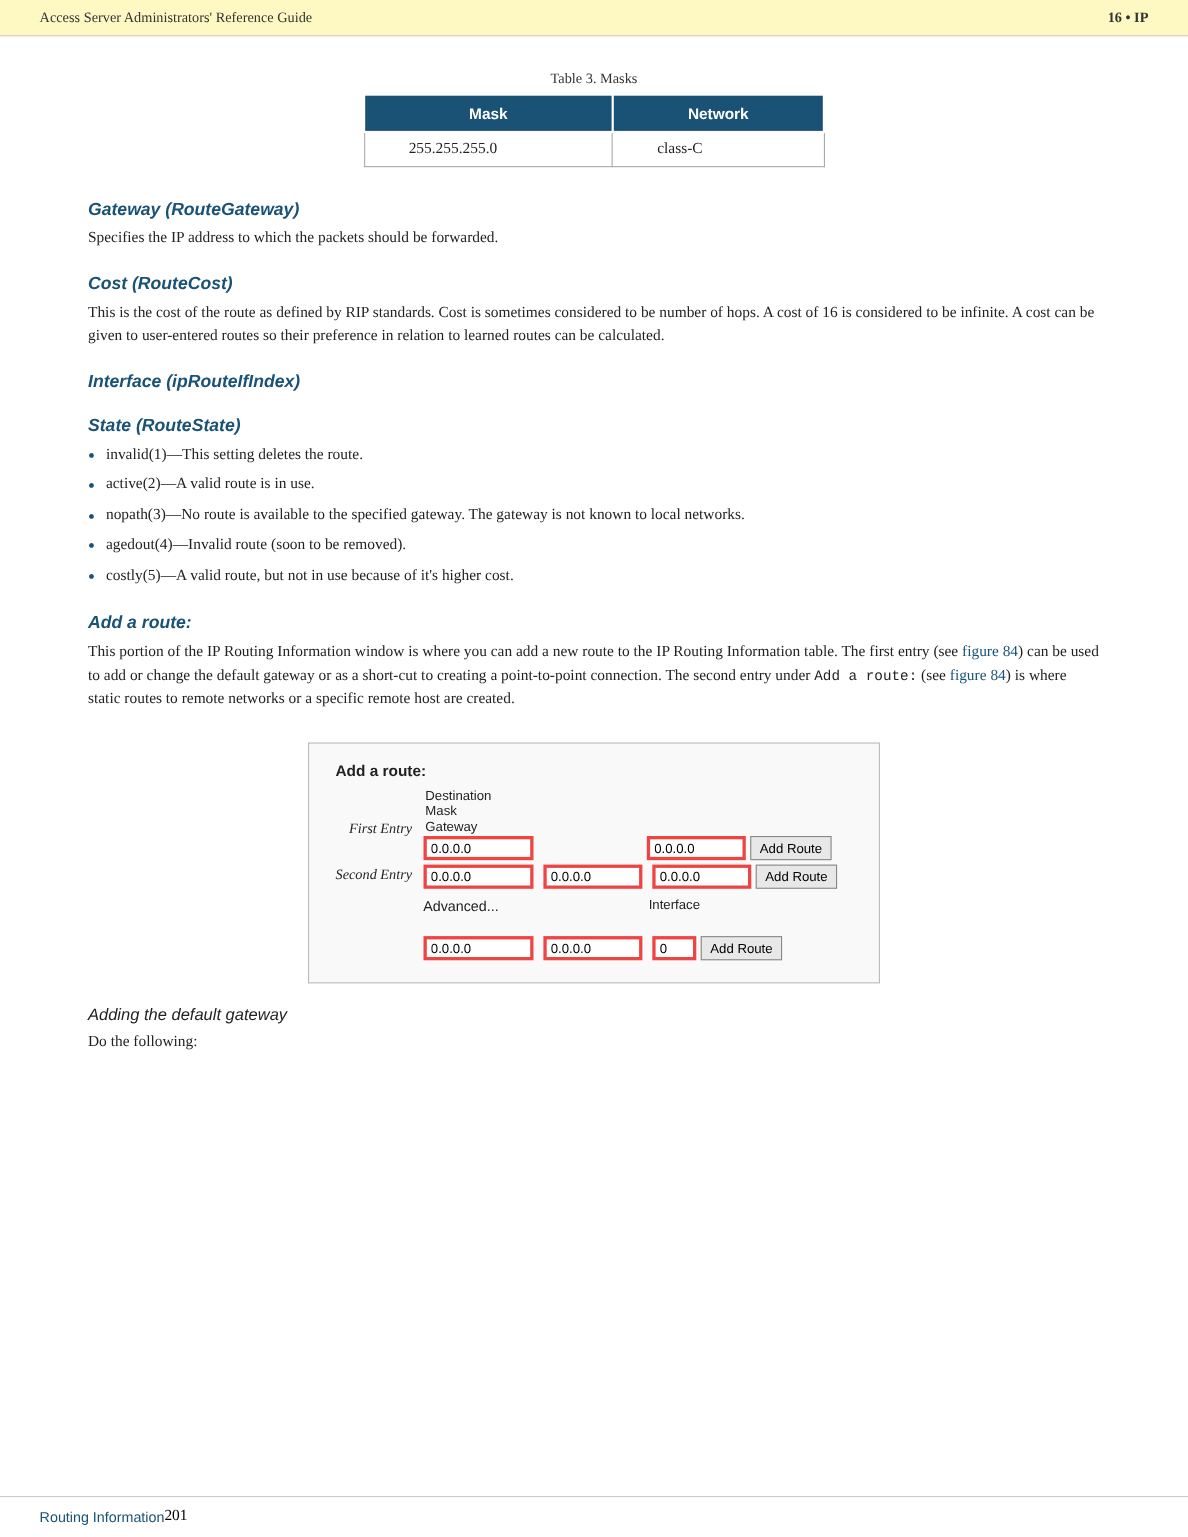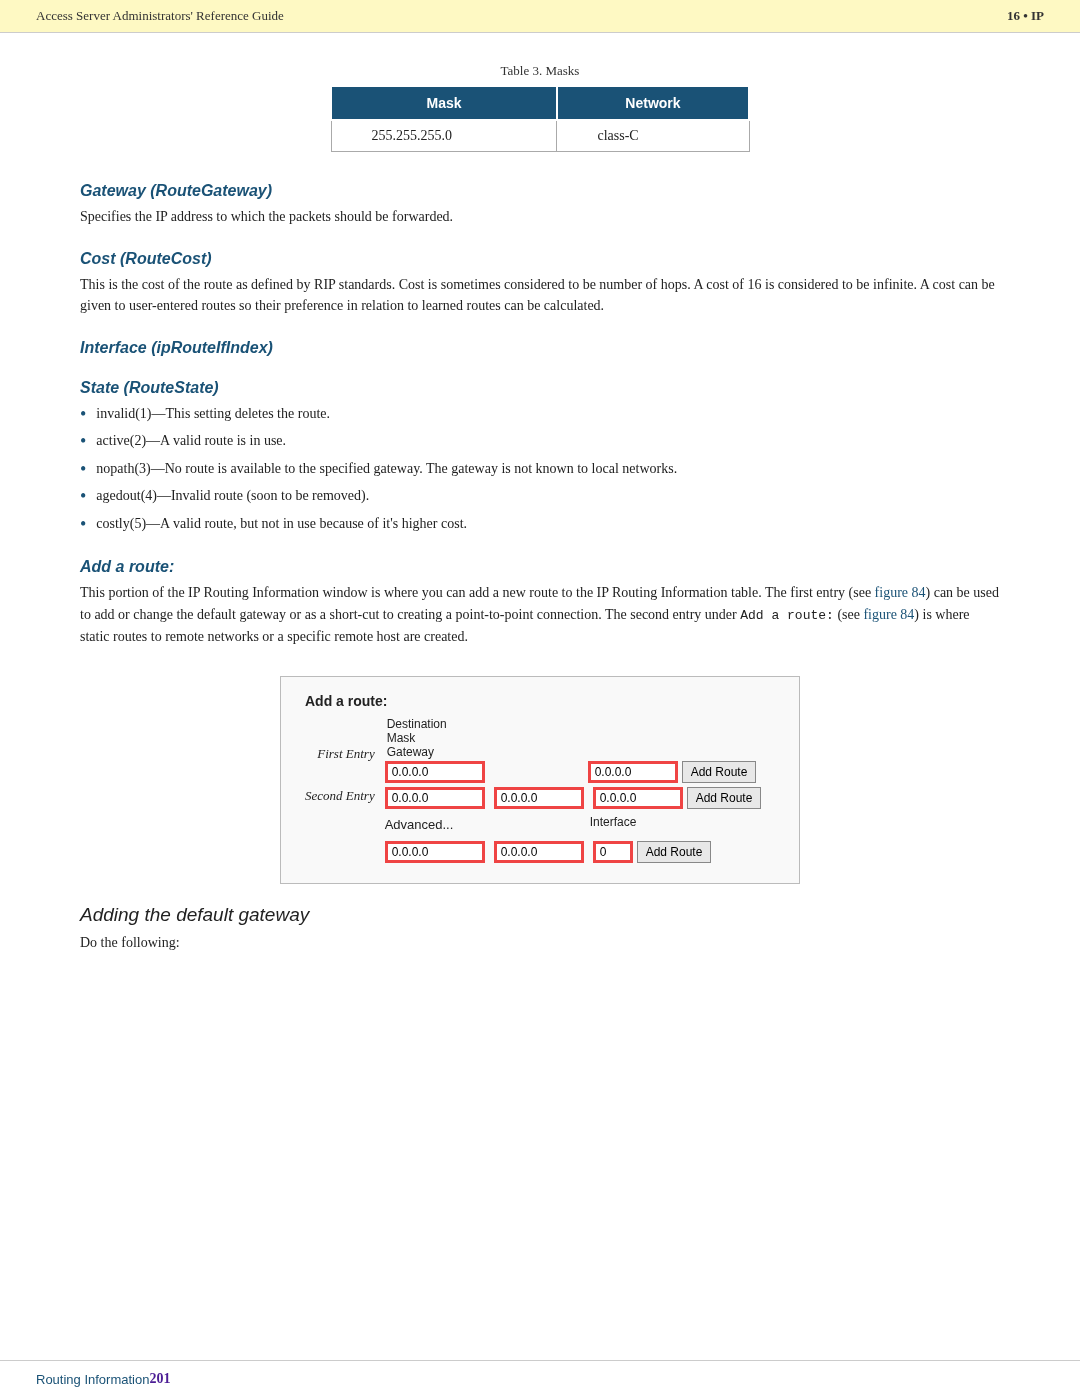--- a/index.html
+++ b/index.html
@@ -232,21 +232,21 @@
       color: #333;
     }
 
     .figure-caption em {
       font-style: italic;
     }
 
     
     .subsection-heading {
       font-family: Arial, sans-serif;
-      font-size: 19px;
+      font-size: 15px;
       font-style: italic;
       font-weight: normal;
       color: #222;
       margin-top: 20px;
       margin-bottom: 6px;
     }
 
     
     .footer-bar {
       position: absolute;
@@ -260,23 +260,23 @@
       align-items: center;
       font-size: 13px;
     }
 
     .footer-left {
       color: #1a5276;
       font-family: Arial, sans-serif;
     }
 
     .footer-right {
-      font-weight: bold;
-      font-size: 14px;
-      color: #4c1d95;
+      font-weight: normal;
+      font-size: 14px;
+      color: #000000;
     }
 
     
     a.ref-link {
       color: #1a5276;
       text-decoration: none;
     }
 
     code.inline-code {
       font-family: "Courier New", monospace;
@@ -375,21 +375,21 @@
             <button class="add-route-btn">Add Route</button>
           </div>
 
           <div class="route-input-row">
             <input class="route-input dest-input" type="text" style="width: 100px;" value="0.0.0.0">
             <input class="route-input mask-input" type="text" style="width: 90px; margin-left: 5px;" value="0.0.0.0">
             <input class="route-input gateway-input" type="text" style="width: 90px; margin-left: 5px;" value="0.0.0.0">
             <button class="add-route-btn">Add Route</button>
           </div>
 
-          <div style="margin-top:4px; margin-bottom:7px; display:flex; align-items:center; gap:5px;">
+          <div style="margin-top:4px; margin-bottom:18px; display:flex; align-items:center; gap:5px;">
             <span class="advanced-label" style="min-width:100px;">Advanced...</span>
             <span style="min-width:95px; display:inline-block;"></span>
             <span class="interface-row-label">Interface</span>
           </div>
 
           <div class="route-input-row">
             <input class="route-input dest-input" type="text" style="width: 100px;" value="0.0.0.0">
             <input class="route-input mask-input" type="text" style="width: 90px; margin-left: 5px;" value="0.0.0.0">
             <input class="route-input interface-input" type="text" style="width: 40px; margin-left: 5px;" value="0">
             <button class="add-route-btn">Add Route</button>

